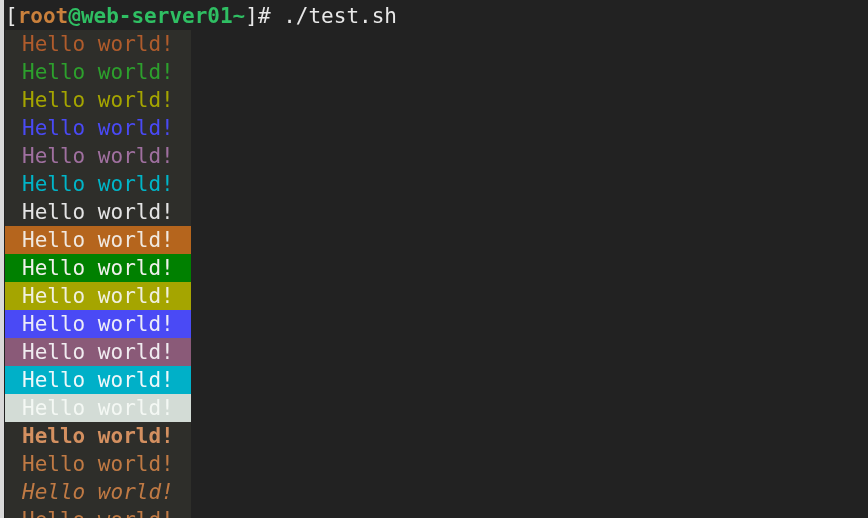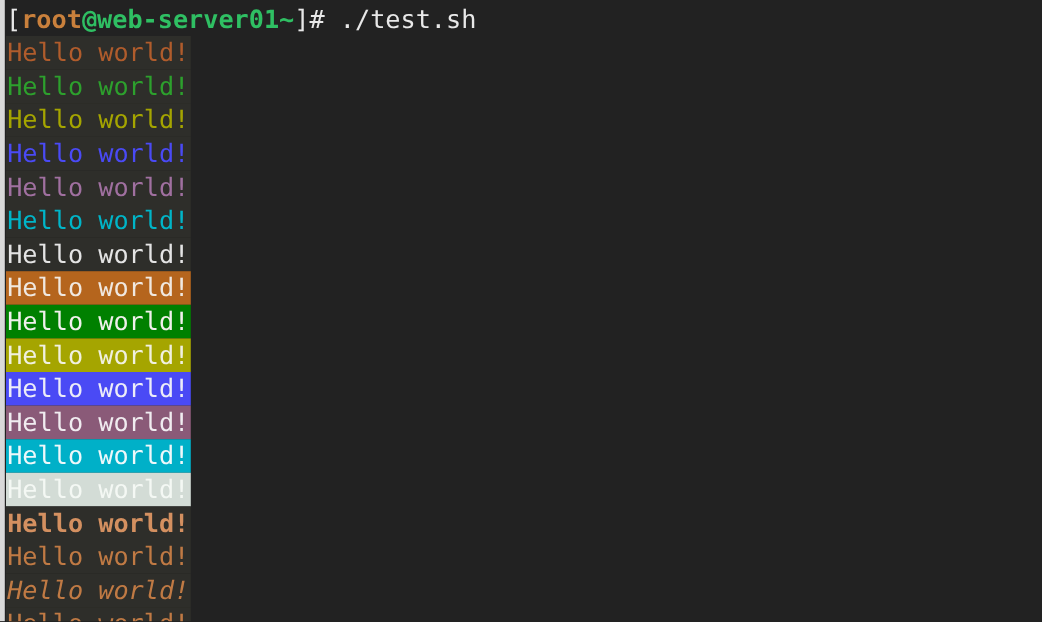--- a/index.html
+++ b/index.html
@@ -41,21 +41,21 @@
     height: 28px;
     line-height: 28px;
     white-space: pre;
     display: block;
   }
   .seg { white-space: pre; }
   
   .out {
     display: inline-block;
     background: #2e2e2a;
-    padding: 0 1px;
+    padding: 0 17px;
   }
   .bold   { font-weight: bold; }
   .italic { font-style: italic; }
 </style>
 </head>
 <body>
 
 <div id="terminal">
 
   <div id="left-edge"></div>

